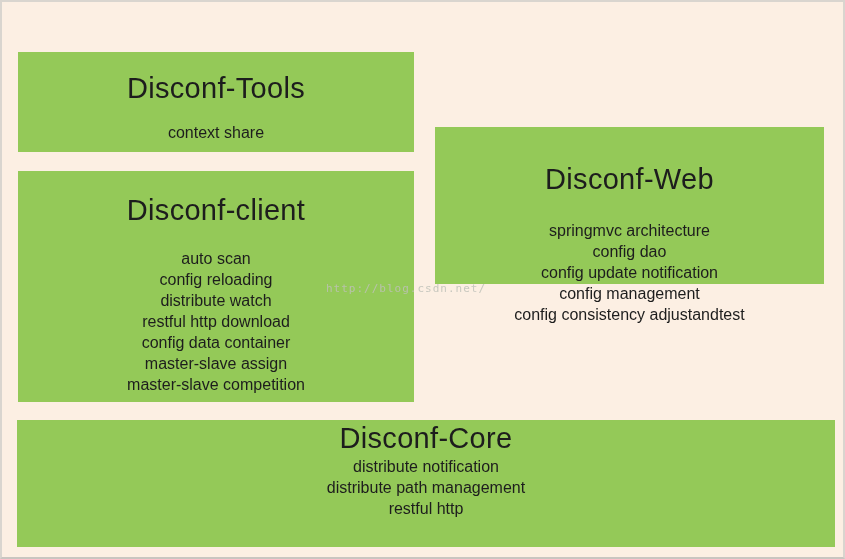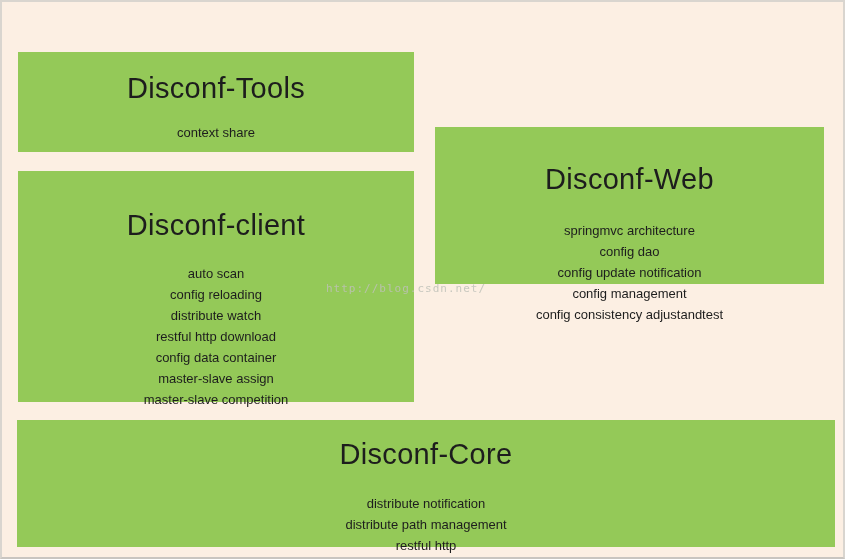--- a/index.html
+++ b/index.html
@@ -32,34 +32,34 @@
     letter-spacing: 0.3px;
     color: #1d1d1d;
     white-space: nowrap;
   }
   .module-items {
     display: flex;
     flex-direction: column;
     align-items: center;
   }
   .module-item {
-    font-size: 13px;
+    font-size: 16px;
     line-height: 21px;
     color: #1d1d1d;
     white-space: nowrap;
   }
   
   .box-tools  { left: 16px;  top: 50px;  width: 396px; height: 100px; padding-top: 18px; }
   .box-tools  .module-items { margin-top: 16px; }
-  .box-client { left: 16px;  top: 169px; width: 396px; height: 231px; padding-top: 36px; }
+  .box-client { left: 16px;  top: 169px; width: 396px; height: 231px; padding-top: 21px; }
   .box-client .module-items { margin-top: 20px; align-items: center; }
   .box-web    { left: 433px; top: 125px; width: 389px; height: 157px; padding-top: 34px; }
   .box-web    .module-items { margin-top: 23px; }
-  .box-core   { left: 15px;  top: 418px; width: 818px; height: 127px; padding-top: 16px; }
-  .box-core   .module-items { margin-top: 21px; }
+  .box-core   { left: 15px;  top: 418px; width: 818px; height: 127px; padding-top: 0; }
+  .box-core   .module-items { margin-top: 0; }
 
   .watermark {
     position: absolute;
     left: 324px;
     top: 280px;
     font-family: "DejaVu Sans Mono", monospace;
     font-size: 11px;
     letter-spacing: 1px;
     color: rgba(190, 193, 184, 0.85);
     white-space: nowrap;

